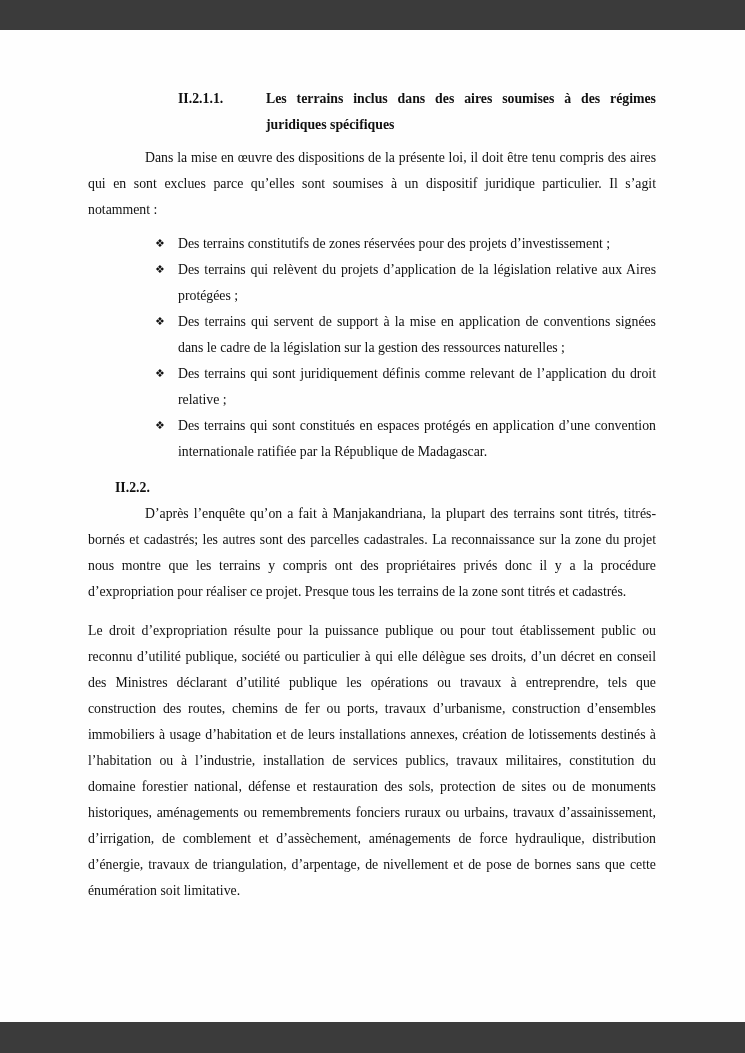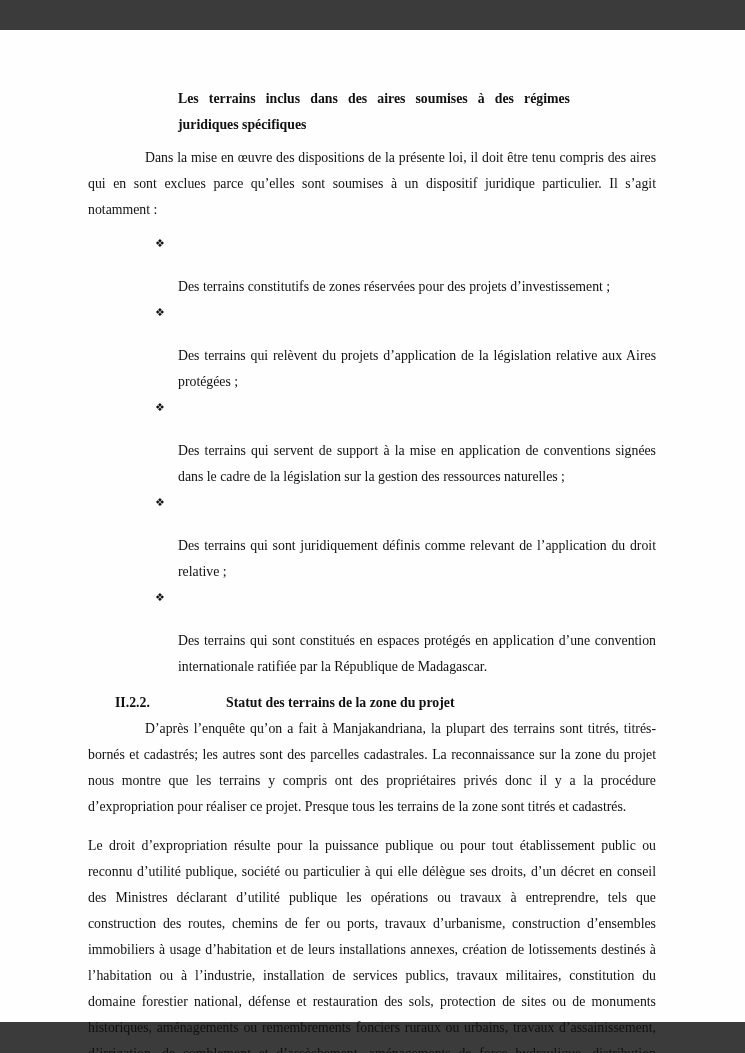--- a/index.html
+++ b/index.html
@@ -41,21 +41,21 @@
     margin: 8px 0 10px 67px;
     padding: 0;
     width: 501px;
   }
   ul.bullet-list li { display: flex; }
   ul.bullet-list .glyph {
     flex: 0 0 23px;
     font-family: "DejaVu Sans", sans-serif;
     font-size: 11px;
   }
-  ul.bullet-list .btext { flex: 1; text-align: justify; margin-top: 43px; }
+  ul.bullet-list .btext { flex: 1; text-align: justify; }
   .heading-2 {
     display: flex;
     font-weight: bold;
     margin: 10px 0 0 27px;
     gap: 48px;
   }
   .heading-2 .h-num { flex: 0 0 63px; }
   .spacer-para { height: 13px; }
   .page-number {
     position: absolute;
@@ -65,20 +65,21 @@
     text-align: center;
   }
 </style>
 </head>
 <body>
 
 <div class="viewport">
   <div class="page">
 
     <div class="heading-1">
+      <span class="h-num">II.2.1.1.</span>
       <span class="h-title">Les terrains inclus dans des aires soumises à des régimes juridiques spécifiques</span>
     </div>
 
     <p class="body-para first-indent">Dans la mise en œuvre des dispositions de la présente loi, il doit être tenu compris des aires qui en sont exclues parce qu’elles sont soumises à un dispositif juridique particulier. Il s’agit notamment :</p>
 
     <ul class="bullet-list">
       <li>
         <span class="glyph">❖</span>
         <span class="btext">Des terrains constitutifs de zones réservées pour des projets d’investissement ;</span>
       </li>
@@ -95,21 +96,20 @@
         <span class="btext">Des terrains qui sont juridiquement définis comme relevant de l’application du droit relative ;</span>
       </li>
       <li>
         <span class="glyph">❖</span>
         <span class="btext">Des terrains qui sont constitués en espaces protégés en application d’une convention internationale ratifiée par la République de Madagascar.</span>
       </li>
     </ul>
 
     <div class="heading-2">
       <span class="h-num">II.2.2.</span>
-      <span class="h-title">Statut des terrains de la zone du projet</span>
     </div>
 
     <p class="body-para first-indent">D’après l’enquête qu’on a fait à Manjakandriana, la plupart des terrains sont titrés, titrés-bornés et cadastrés; les autres sont des parcelles cadastrales. La reconnaissance sur la zone du projet nous montre que les terrains y compris ont des propriétaires privés donc il y a la procédure d’expropriation pour réaliser ce projet. Presque tous les terrains de la zone sont titrés et cadastrés.</p>
 
     <div class="spacer-para"></div>
 
     <p class="body-para">Le droit d’expropriation résulte pour la puissance publique ou pour tout établissement public ou reconnu d’utilité publique, société ou particulier à qui elle délègue ses droits, d’un décret en conseil des Ministres déclarant d’utilité publique les opérations ou travaux à entreprendre, tels que construction des routes, chemins de fer ou ports, travaux d’urbanisme, construction d’ensembles immobiliers à usage d’habitation et de leurs installations annexes, création de lotissements destinés à l’habitation ou à l’industrie, installation de services publics, travaux militaires, constitution du domaine forestier national, défense et restauration des sols, protection de sites ou de monuments historiques, aménagements ou remembrements fonciers ruraux ou urbains, travaux d’assainissement, d’irrigation, de comblement et d’assèchement, aménagements de force hydraulique, distribution d’énergie, travaux de triangulation, d’arpentage, de nivellement et de pose de bornes sans que cette énumération soit limitative.</p>
 
 
   </div>

